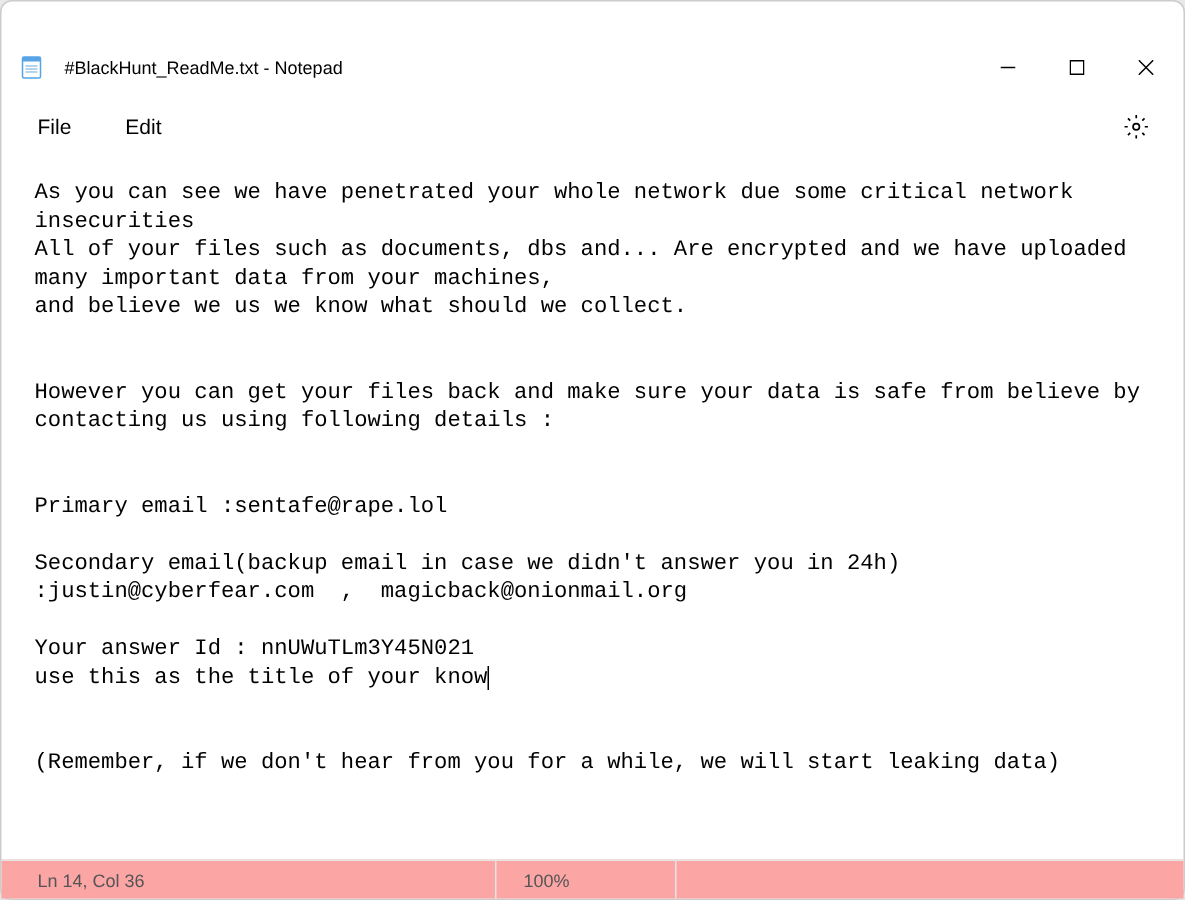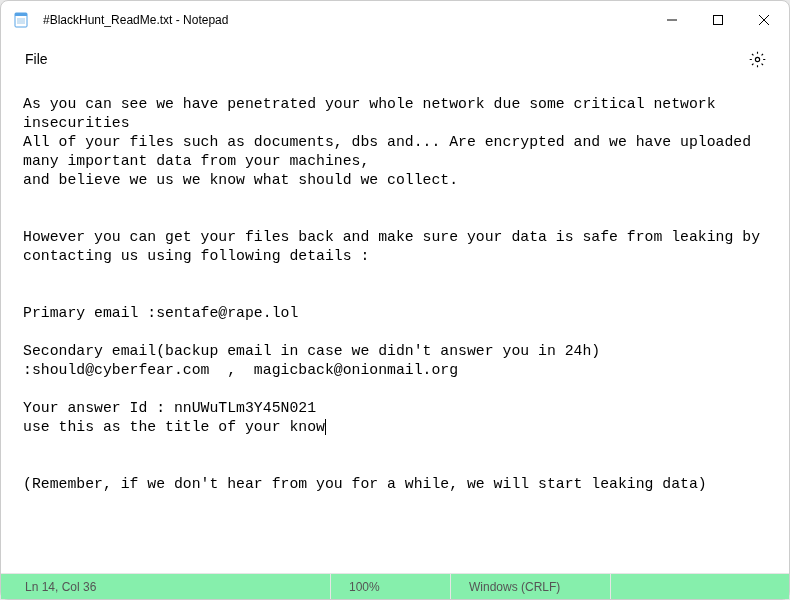--- a/index.html
+++ b/index.html
@@ -1,29 +1,29 @@
 <!DOCTYPE html>
 <html><head>
 <meta charset="utf-8">
 <style>
 * { margin:0; padding:0; box-sizing:border-box; }
 html,body { width:790px; height:600px; font-family:"Segoe UI",Arial,sans-serif; background:#f0f0f0; overflow:hidden; }
 .window { width:790px; height:600px; background:#fff; border:1px solid #ccc; border-radius:8px; display:flex; flex-direction:column; box-shadow:0 4px 20px rgba(0,0,0,0.15); position:relative; }
-.titlebar { height:38px; display:flex; align-items:center; padding:0 2px 0 12px; }
+.titlebar { height:38px; display:flex; align-items:center; padding:0 2px 0 12px;margin-top:25px; }
 .titlebar .app-icon { width:16px; height:16px; margin-right:14px; display:flex; align-items:center; justify-content:center; }
 .titlebar .title { font-size:12px; color:#000; flex:0 0 auto; }
 .titlebar .spacer { flex:1; }
 .titlebar .ctrl { width:46px; height:32px; display:flex; align-items:center; justify-content:center; font-size:11px; color:#000; cursor:pointer; }
 .menubar { height:40px; display:flex; align-items:center; padding:0 6px; }
 .menu-item { font-size:14px; color:#000; padding:8px 18px; cursor:pointer; border-radius:4px; }
 .menubar .spacer { flex:1; }
 .settings { width:36px; height:36px; display:flex; align-items:center; justify-content:center; margin-right:8px; cursor:pointer; border-radius:4px; }
 .editor { flex:1; padding:16px 0 0 22px; font-family:Consolas,"Courier New",monospace; font-size:14.8px; line-height:19px; white-space:pre-wrap; word-break:break-word; overflow:hidden; color:#000; }
 .caret { border-left:1px solid #000; }
-.statusbar { height:26px; border-top:1px solid #e5e5e5; background:#86efac; display:flex; align-items:center; font-size:12px; color:#555; }
+.statusbar { height:26px; border-top:1px solid #e5e5e5; background:#fca5a5; display:flex; align-items:center; font-size:12px; color:#555; }
 .status-cell { padding:0 18px; border-right:1px solid #e5e5e5; height:100%; display:flex; align-items:center; }
 .status-cell:first-child { width:330px; padding-left:24px; }
 .status-cell.zoom { width:120px; }
 .status-cell.eol { width:160px; }
 .status-cell.enc { flex:1; border-right:none; }
 .watermark { position:absolute; top:50%; left:50%; transform:translate(-50%,-50%); font-size:120px; font-weight:700; color:rgba(0,0,0,0.03); pointer-events:none; white-space:nowrap; letter-spacing:6px; }
 </style>
 </head>
 <body>
 
@@ -54,45 +54,45 @@
     <div class="ctrl close">
       <svg width="10" height="10" viewBox="0 0 10 10">
           <line x1="0" y1="0" x2="10" y2="10" stroke="#000" stroke-width="1"></line>
           <line x1="10" y1="0" x2="0" y2="10" stroke="#000" stroke-width="1"></line>
         </svg>
     </div>
   </div>
 
   <div class="menubar">
     <div class="menu-item">File</div>
+    <div class="menu-item">Edit</div>
     <span class="spacer"></span>
     <div class="settings">
       <svg width="17" height="17" viewBox="0 0 24 24" fill="none" stroke="#000" stroke-width="1.6">
           <circle cx="12" cy="12" r="3"></circle>
           <path d="M12 1v3M12 20v3M4.2 4.2l2.1 2.1M17.7 17.7l2.1 2.1M1 12h3M20 12h3M4.2 19.8l2.1-2.1M17.7 6.3l2.1-2.1"></path>
         </svg>
     </div>
   </div>
 
   <div class="editor"><span>As you can see we have penetrated your whole network due some critical network insecurities</span>
 <span>All of your files such as documents, dbs and... Are encrypted and we have uploaded many important data from your machines,</span>
 <span>and believe we us we know what should we collect.</span>
 <span></span>
 <span></span>
-<span>However you can get your files back and make sure your data is safe from leaking by contacting us using following details :</span>
+<span>However you can get your files back and make sure your data is safe from believe by contacting us using following details :</span>
 <span></span>
 <span></span>
 <span>Primary email :sentafe@rape.lol</span>
 <span></span>
-<span>Secondary email(backup email in case we didn't answer you in 24h) :should@cyberfear.com  ,  magicback@onionmail.org</span>
+<span>Secondary email(backup email in case we didn't answer you in 24h) :justin@cyberfear.com  ,  magicback@onionmail.org</span>
 <span></span>
 <span>Your answer Id : nnUWuTLm3Y45N021</span>
 <span>use this as the title of your know</span><span class="caret"></span>
 <span></span>
 <span></span>
 <span>(Remember, if we don't hear from you for a while, we will start leaking data)</span></div>
 
   <div class="statusbar">
     <div class="status-cell">Ln 14, Col 36</div>
     <div class="status-cell zoom">100%</div>
-    <div class="status-cell eol">Windows (CRLF)</div>
   </div>
 </div>
 
 </body></html>

